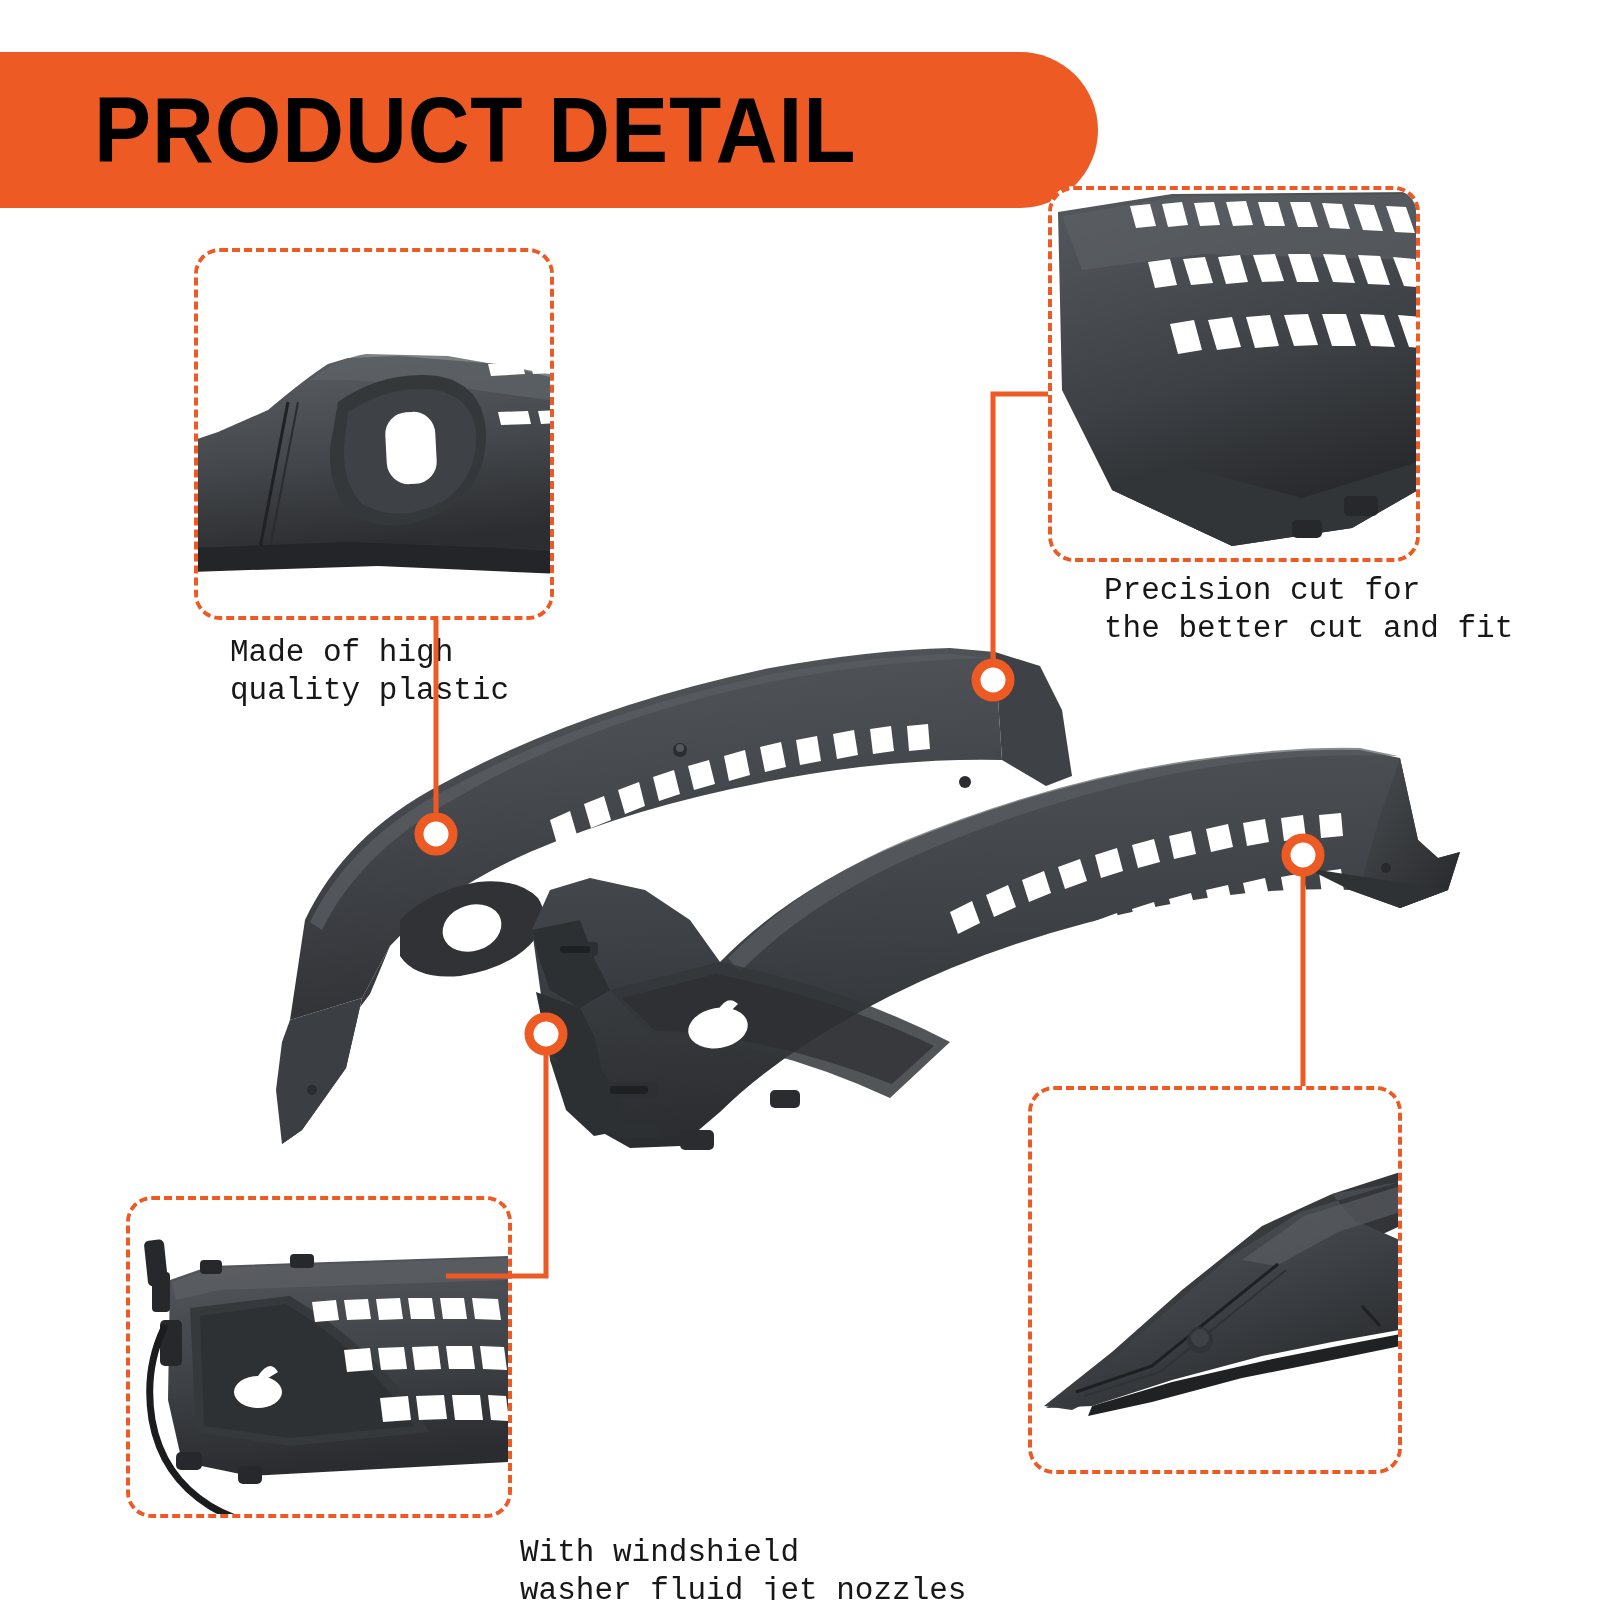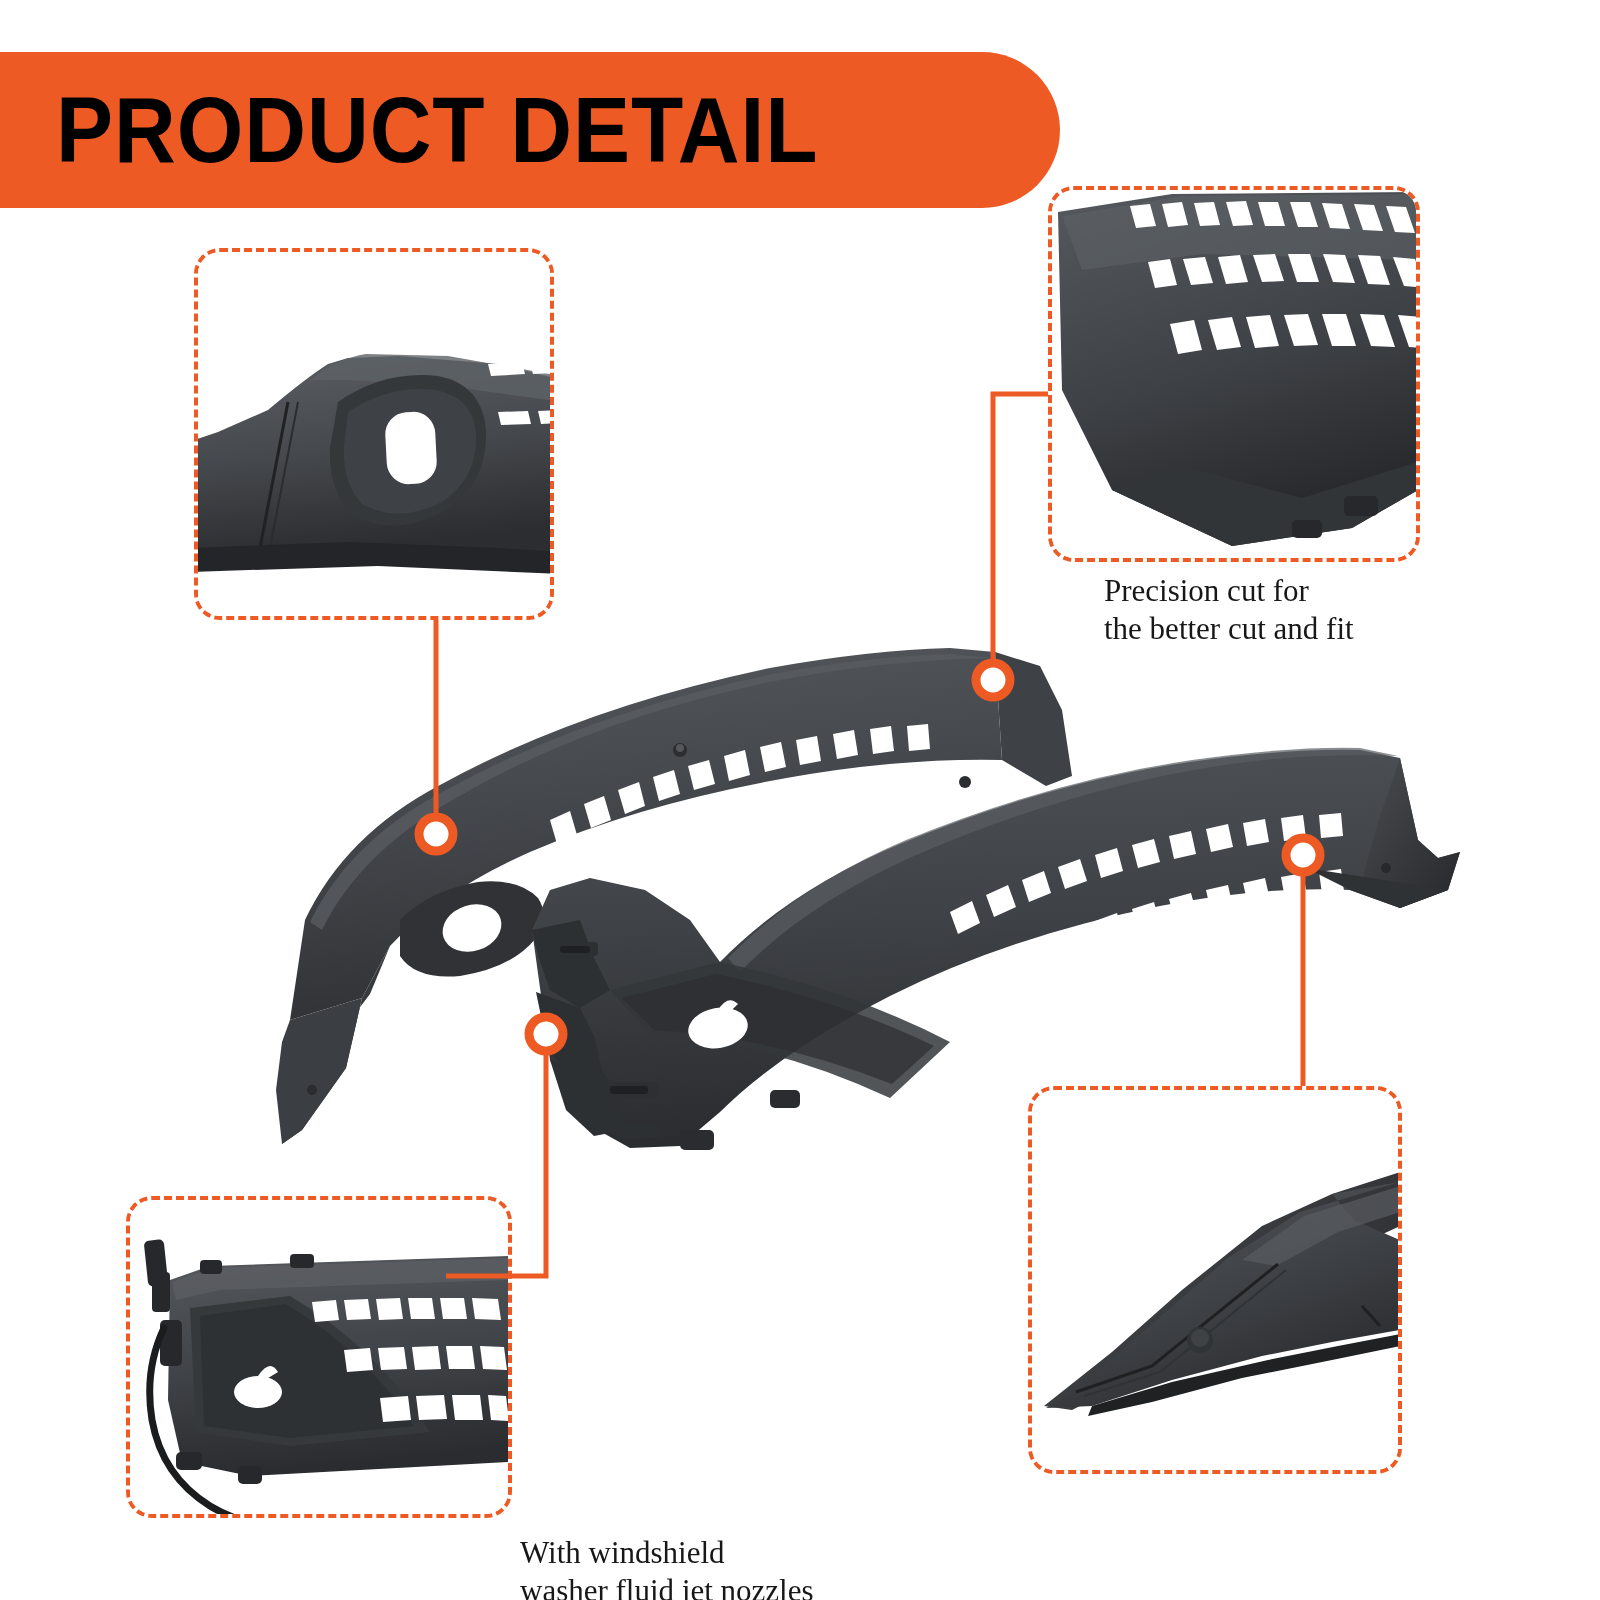--- a/index.html
+++ b/index.html
@@ -11,21 +11,21 @@
     position:relative;
   }
   #stage{position:absolute;left:0;top:0;width:1600px;height:1600px;}
 
   
   .banner{
     position:absolute;left:0;top:52px;
     width:1060px;height:156px;
     background:#ee5a24;
     border-radius:0 78px 78px 0;
-    display:flex;align-items:center;
+    display:flex;align-items:center;padding-left:38px;
   }
   .banner-text{
     margin-left:56px;
     font-family:"Liberation Sans", sans-serif;
     font-weight:bold;
     font-size:92px;
     line-height:1;
     letter-spacing:1px;
     color:#000000;
     transform:scaleX(0.93);
@@ -39,21 +39,21 @@
     border:4px dashed #ee5a24;
     border-radius:26px;
     background:#ffffff;
     overflow:hidden;
     box-sizing:border-box;
   }
 
   
   .caption{
     position:absolute;
-    font-family:Liberation Serif, serif;
+    font-family:Liberation Mono, monospace;
     font-size:31px;
     line-height:1.22;
     color:#171717;
     white-space:pre-line;
   }
 
   
   #wires{position:absolute;left:0;top:0;width:1600px;height:1600px;pointer-events:none;}
 
   
@@ -273,20 +273,22 @@
       <g fill="#ffffff">
         <path d="M290,112 l34,-2 l3,12 l-34,2 Z"></path>
         <path d="M332,110 l26,-1 l3,12 l-26,1 Z"></path>
         <path d="M300,160 l30,-1 l3,13 l-30,1 Z"></path>
         <path d="M340,159 l22,-1 l3,13 l-22,1 Z"></path>
       </g>
 
       <path d="M-10,296 L150,290 L300,296 L364,300 L364,322 L180,314 L-10,320 Z" fill="#232528"></path>
     </svg>
   </div>
+  <div class="caption" style="left:230px;top:634px;">Made of high
+quality plastic</div>
 
   <div class="dash-box" style="left:1048px;top:186px;width:372px;height:376px;">
     <svg width="366" height="370" viewBox="0 0 366 370">
       <defs>
         <linearGradient id="c2a" x1="0" y1="0" x2="0.3" y2="1">
           <stop offset="0%" stop-color="#55585c"></stop>
           <stop offset="60%" stop-color="#3d4044"></stop>
           <stop offset="100%" stop-color="#27292c"></stop>
         </linearGradient>
       </defs>

